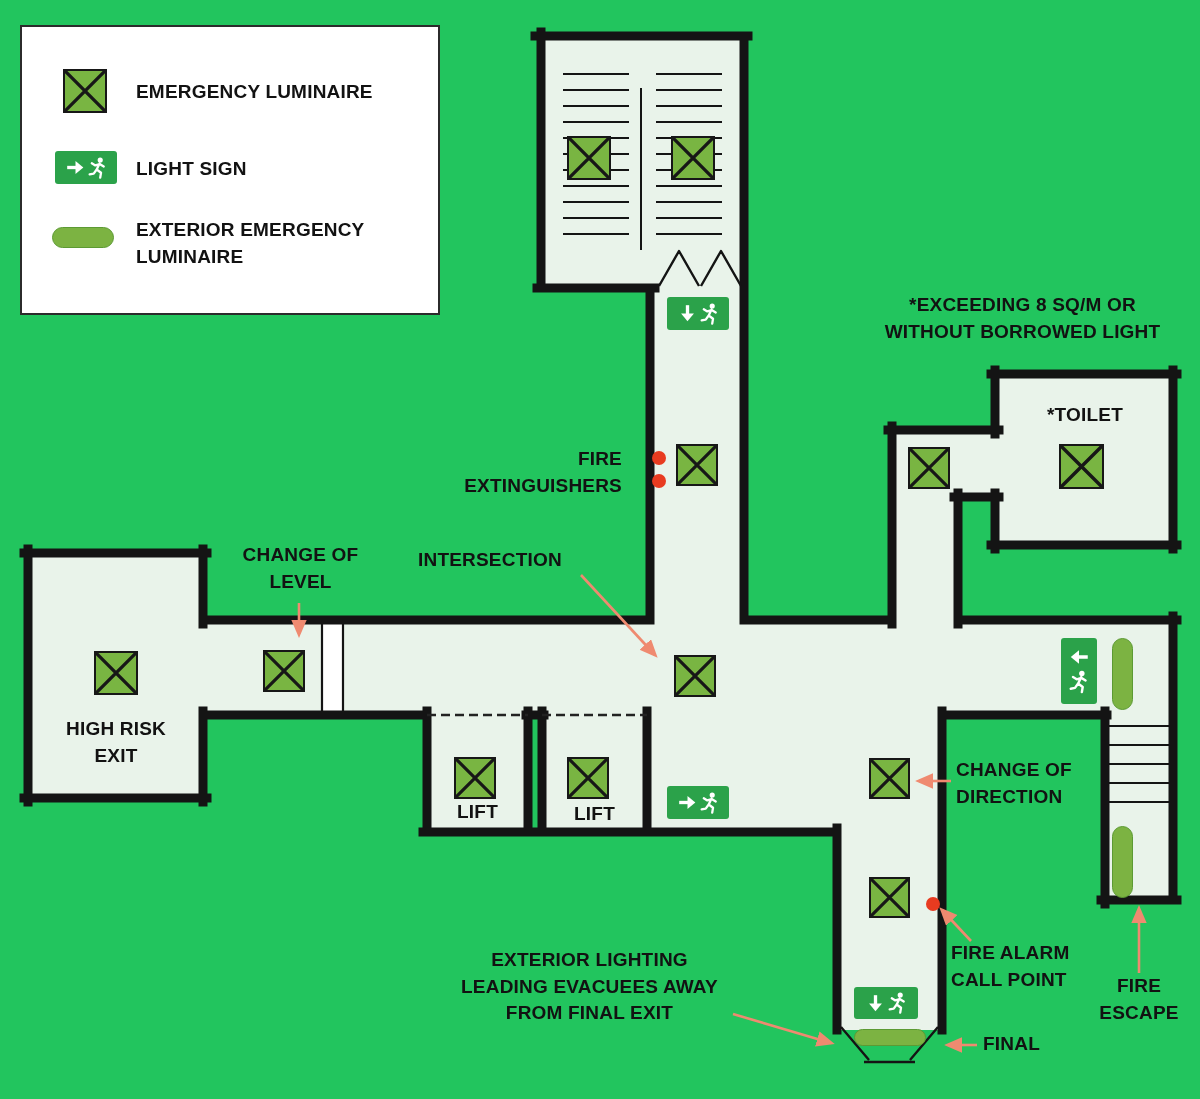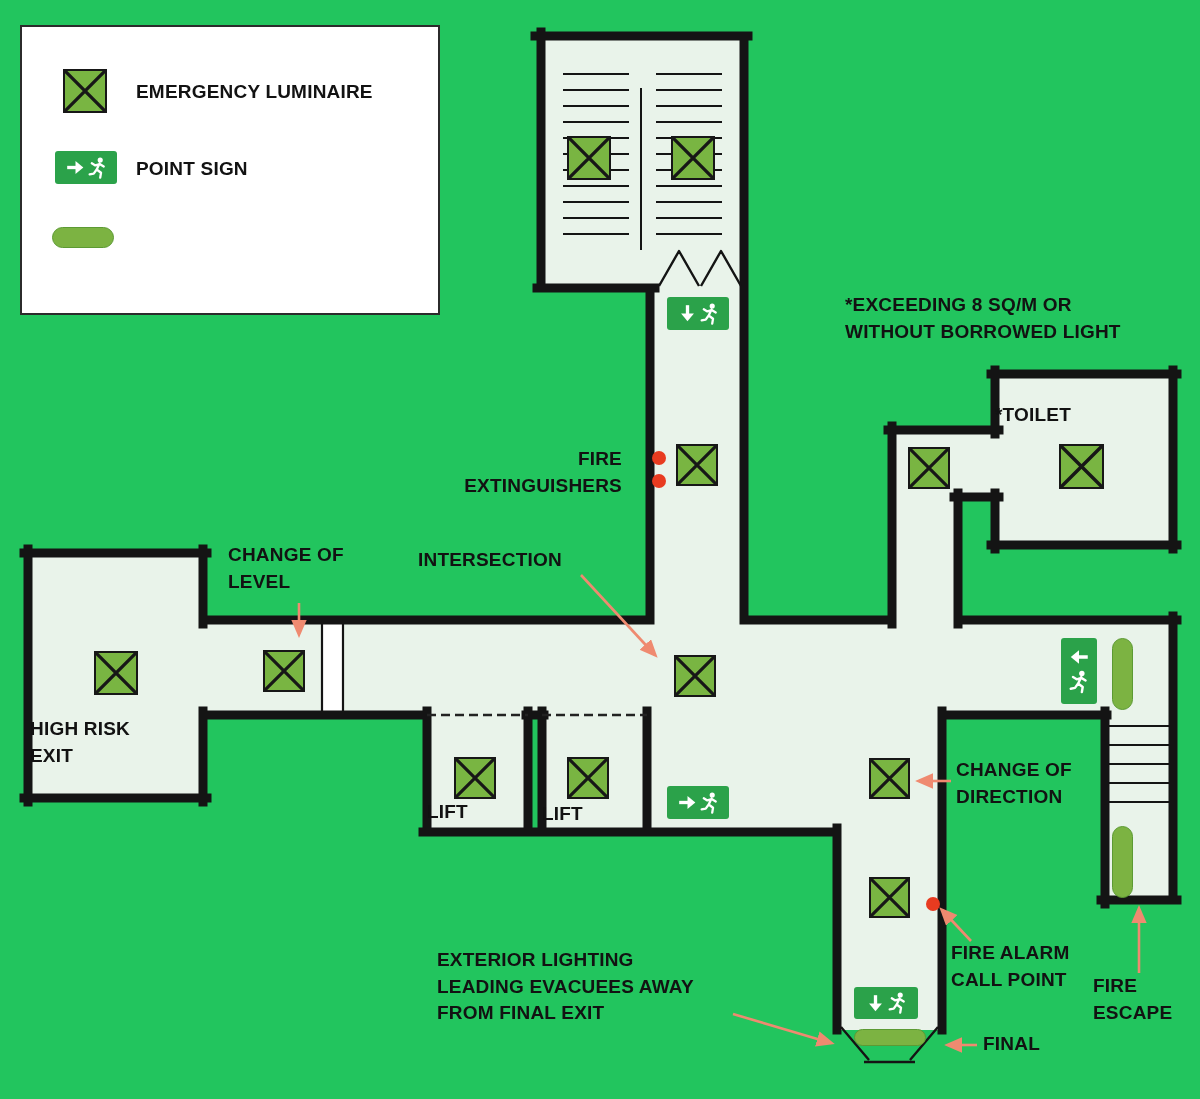--- a/index.html
+++ b/index.html
@@ -12,21 +12,21 @@
 
   .plan-label {
     position:absolute;
     font-weight:700;
     font-size:19px;
     line-height:1.4;
     color:#121212;
     white-space:pre-line;
     letter-spacing:0.2px;
   }
-  .center { }
+  .center { text-align:center; }
   .right  { text-align:right; }
 
   .legend-box {
     position:absolute; left:20px; top:25px; width:420px; height:290px;
     border:2px solid #2b2b2b; background:#ffffff; box-sizing:border-box;
   }
 
   .lum {
     position:absolute;
     background:#79b542;
@@ -179,23 +179,25 @@
   <div class="plan-label" style="left:136px;top:79px">EMERGENCY LUMINAIRE</div>
 
   <div class="exit-sign" style="left:55px;top:151px;width:62px;height:33px">
     <svg class="arrow" viewBox="0 0 16 16">
         <use href="#arrow-glyph"></use>
       </svg>
     <svg class="runner" viewBox="0 0 14 17">
         <use href="#runner-glyph"></use>
       </svg>
   </div>
-  <div class="plan-label" style="left:136px;top:156px">POINT SIGN</div>
+  <div class="plan-label" style="left:136px;top:156px">LIGHT SIGN</div>
 
   <div class="pill" style="left:52px;top:227px;width:62px;height:21px"></div>
+  <div class="plan-label" style="left:136px;top:217px">EXTERIOR EMERGENCY
+LUMINAIRE</div>
 
   <div class="lum" style="left:567px;top:136px;width:44px;height:44px">
     <svg viewBox="0 0 12 12" preserveAspectRatio="none">
         <path d="M0,0 L12,12 M12,0 L0,12"></path>
       </svg>
   </div>
   <div class="lum" style="left:671px;top:136px;width:44px;height:44px">
     <svg viewBox="0 0 12 12" preserveAspectRatio="none">
         <path d="M0,0 L12,12 M12,0 L0,12"></path>
       </svg>

